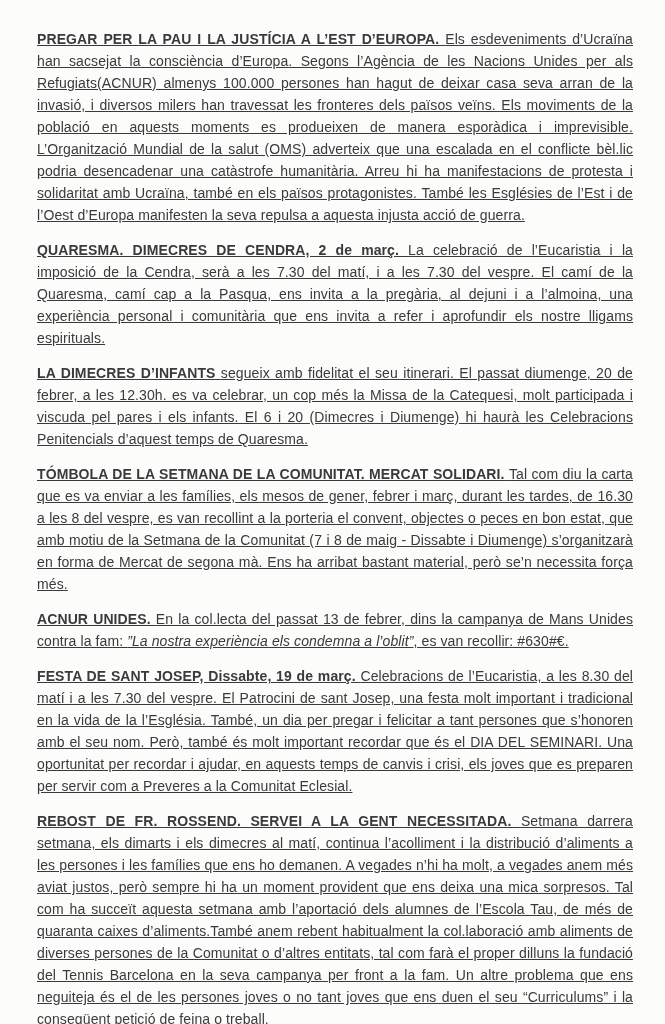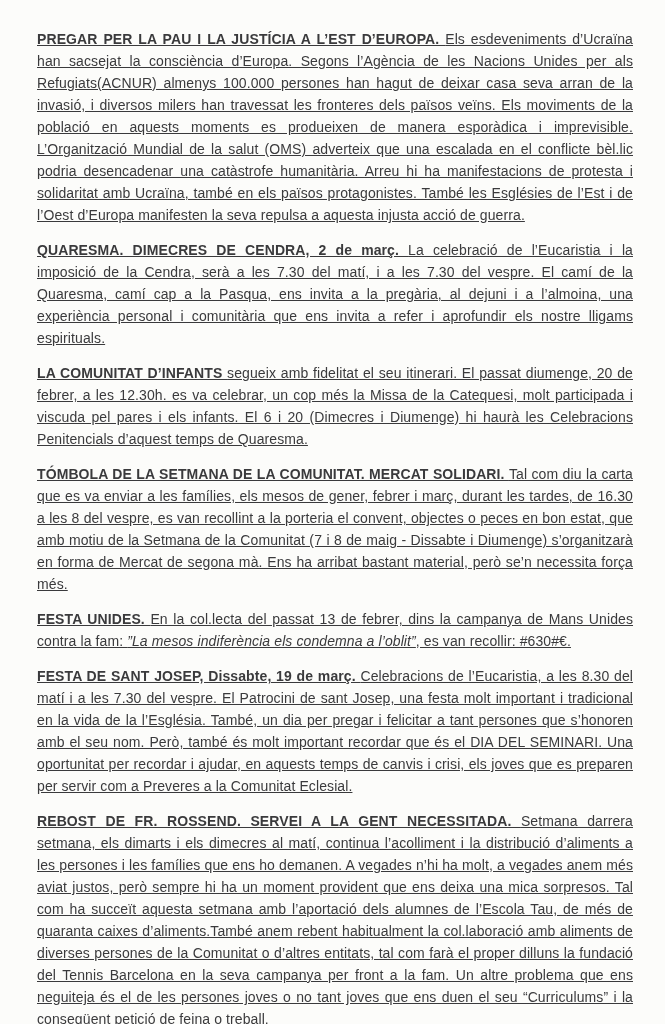--- a/index.html
+++ b/index.html
@@ -36,19 +36,19 @@
   .seg-bold   { font-weight: 700; }
   .seg-italic { font-style: italic; }
 </style>
 </head>
 <body>
 
 <div class="page" style="background: rgb(252, 252, 250);">
   <main class="content" id="newsletter-body" style="color: rgb(58, 58, 60);">
       <p><span class="seg-bold ">PREGAR PER LA PAU I LA JUSTÍCIA A L’EST D’EUROPA. </span><span class="">Els esdeveniments d’Ucraïna han sacsejat la consciència d’Europa. Segons l’Agència de les Nacions Unides per als Refugiats(ACNUR) almenys 100.000 persones han hagut de deixar casa seva arran de la invasió, i diversos milers han travessat les fronteres dels països veïns. Els moviments de la població en aquests moments es produeixen de manera esporàdica i imprevisible. L’Organització Mundial de la salut (OMS) adverteix que una escalada en el conflicte bèl.lic podria desencadenar una catàstrofe humanitària. Arreu hi ha manifestacions de protesta i solidaritat amb Ucraïna, també en els països protagonistes. També les Esglésies de l’Est i de l’Oest d’Europa manifesten la seva repulsa a aquesta injusta acció de guerra.</span></p>
       <p><span class="seg-bold ">QUARESMA. DIMECRES DE CENDRA, 2 de març. </span><span class="">La celebració de l’Eucaristia i la imposició de la Cendra, serà a les 7.30 del matí, i a les 7.30 del vespre. El camí de la Quaresma, camí cap a la Pasqua, ens invita a la pregària, al dejuni i a l’almoina, una experiència personal i comunitària que ens invita a refer i aprofundir els nostre lligams espirituals.</span></p>
-      <p><span class="seg-bold ">LA COMUNITAT D’INFANTS </span><span class="">segueix amb fidelitat el seu itinerari. El passat diumenge, 20 de febrer, a les 12.30h. es va celebrar, un cop més la Missa de la Catequesi, molt participada i viscuda pel pares i els infants. El 6 i 20 (Dimecres i Diumenge) hi haurà les Celebracions Penitencials d’aquest temps de Quaresma.</span></p>
+      <p><span class="seg-bold ">LA DIMECRES D’INFANTS </span><span class="">segueix amb fidelitat el seu itinerari. El passat diumenge, 20 de febrer, a les 12.30h. es va celebrar, un cop més la Missa de la Catequesi, molt participada i viscuda pel pares i els infants. El 6 i 20 (Dimecres i Diumenge) hi haurà les Celebracions Penitencials d’aquest temps de Quaresma.</span></p>
       <p><span class="seg-bold ">TÓMBOLA DE LA SETMANA DE LA COMUNITAT. MERCAT SOLIDARI. </span><span class="">Tal com diu la carta que es va enviar a les famílies, els mesos de gener, febrer i març, durant les tardes, de 16.30 a les 8 del vespre, es van recollint a la porteria el convent, objectes o peces en bon estat, que amb motiu de la Setmana de la Comunitat (7 i 8 de maig - Dissabte i Diumenge) s’organitzarà en forma de Mercat de segona mà. Ens ha arribat bastant material, però se’n necessita força més.</span></p>
-      <p><span class="seg-bold ">FESTA UNIDES. </span><span class="">En la col.lecta del passat 13 de febrer, dins la campanya de Mans Unides contra la fam: </span><span class="seg-italic">”La mesos indiferència els condemna a l’oblit”</span><span class="">, es van recollir: #630#€.</span></p>
+      <p><span class="seg-bold ">ACNUR UNIDES. </span><span class="">En la col.lecta del passat 13 de febrer, dins la campanya de Mans Unides contra la fam: </span><span class="seg-italic">”La nostra experiència els condemna a l’oblit”</span><span class="">, es van recollir: #630#€.</span></p>
       <p><span class="seg-bold ">FESTA DE SANT JOSEP, Dissabte, 19 de març. </span><span class="">Celebracions de l’Eucaristia, a les 8.30 del matí i a les 7.30 del vespre. El Patrocini de sant Josep, una festa molt important i tradicional en la vida de la l’Església. També, un dia per pregar i felicitar a tant persones que s’honoren amb el seu nom. Però, també és molt important recordar que és el DIA DEL SEMINARI. Una oportunitat per recordar i ajudar, en aquests temps de canvis i crisi, els joves que es preparen per servir com a Preveres a la Comunitat Eclesial.</span></p>
       <p><span class="seg-bold ">REBOST DE FR. ROSSEND. SERVEI A LA GENT NECESSITADA. </span><span class="">Setmana darrera setmana, els dimarts i els dimecres al matí,  continua l’acolliment i la distribució d’aliments a les persones i les famílies  que ens ho demanen. A vegades n’hi ha molt, a vegades anem més aviat justos, però sempre hi ha un moment provident que ens deixa una mica sorpresos. Tal com ha succeït aquesta setmana amb l’aportació dels alumnes de l’Escola Tau, de més de quaranta caixes d’aliments.També anem rebent habitualment la col.laboració amb aliments de diverses persones de la Comunitat o d’altres entitats, tal com farà el proper dilluns la fundació del Tennis Barcelona en la seva campanya per front a la fam.  Un altre problema que ens neguiteja és el de les persones joves o no tant joves que ens duen el seu “Curriculums” i la consegüent petició de feina o treball.</span></p>
     </main>
 </div>
 
 </body></html>

